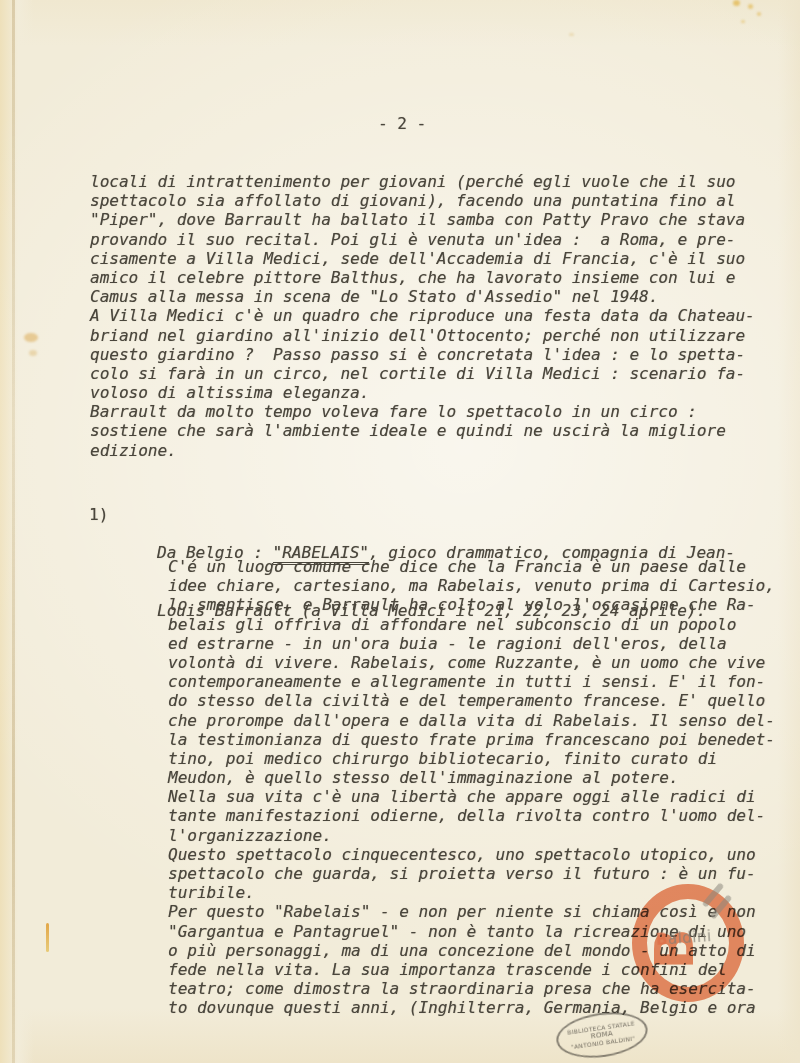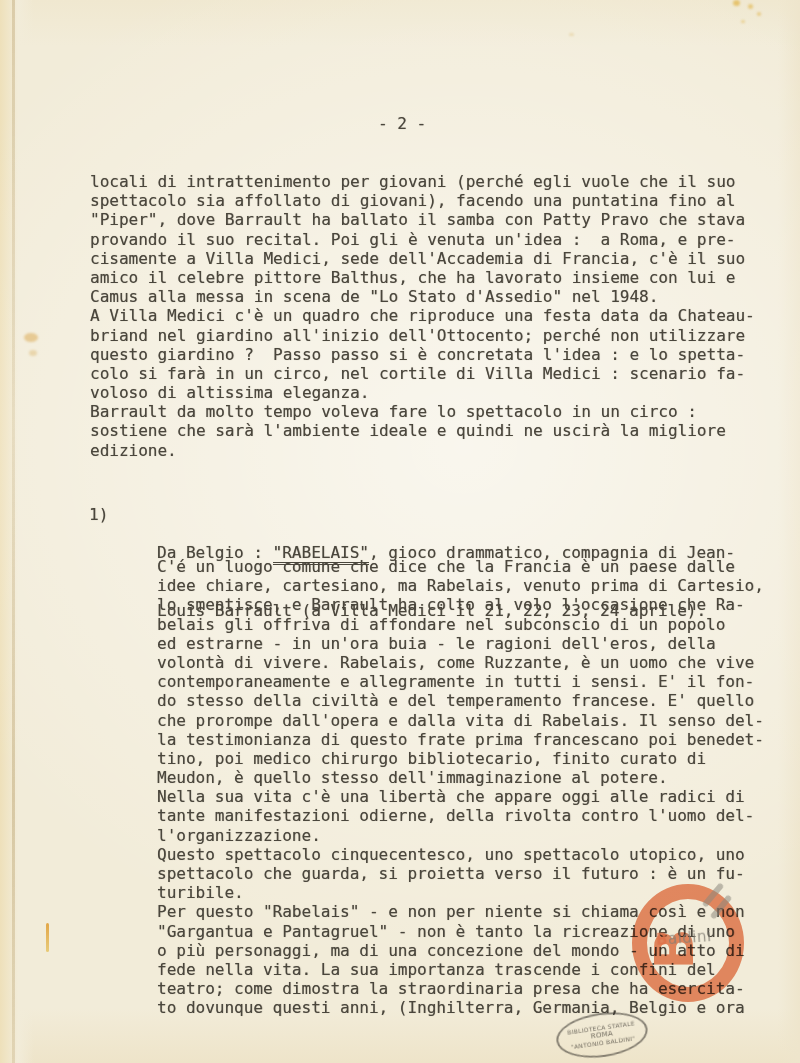--- a/index.html
+++ b/index.html
@@ -12,25 +12,25 @@
       linear-gradient(270deg, #eee5cc 0px, rgba(242,236,217,0) 22px),
       linear-gradient(180deg, #f0e8d0 0px, rgba(242,236,217,0) 46px),
       linear-gradient(0deg, #eee4c9 0px, rgba(242,236,217,0) 55px),
       #f2ecd9;}
   .crease{position:absolute;left:12px;top:0;width:3px;height:100%;
     background:linear-gradient(180deg, rgba(168,138,78,0.30) 0%, rgba(168,138,78,0.16) 40%, rgba(168,138,78,0.34) 75%, rgba(168,138,78,0.22) 100%);
     filter:blur(0.6px);}
   .tw{color:#4a463c;font-size:16px;line-height:19.2px;white-space:pre;
       text-shadow:0.3px 0.3px 0.7px rgba(74,70,60,0.55);}
   .block{position:absolute;}
-  .tline{height:19.2px;white-space:pre;}
+  .tline{height:19.2px;white-space:pre;font-style:italic;}
   .pagenum{position:absolute;left:378px;top:114px;}
   .itemnum{position:absolute;left:89px;top:505px;}
   .heading{position:absolute;left:157px;top:505px;}
-  .body-block{left:157px;top:557px;}
+  .body-block{left:168px;top:557px;}
   .intro-block{left:90px;top:172px;}
   .title-underline{border-bottom:3px double #4a463c;padding-bottom:0px;}
   
   .ring{position:absolute;left:632px;top:884px;width:112px;height:118px;
     border:15px solid rgba(233,130,90,0.88);border-radius:50%;box-sizing:border-box;
     mix-blend-mode:multiply;filter:blur(0.5px);z-index:5;}
   .logo-b{position:absolute;left:645px;top:920px;width:58px;height:58px;display:flex;
     align-items:center;justify-content:center;transform:rotate(-90deg);
     font-family:"DejaVu Sans",sans-serif;font-weight:bold;font-size:54px;
     color:rgba(233,130,90,0.9);mix-blend-mode:multiply;filter:blur(0.4px);z-index:5;}

